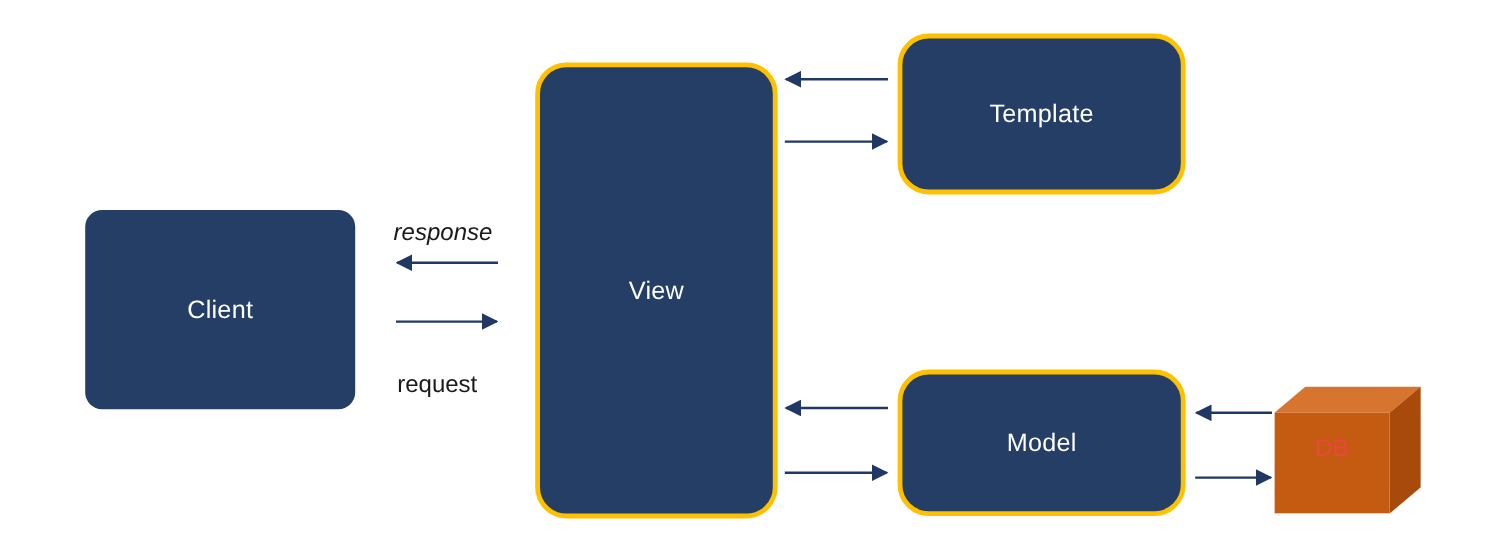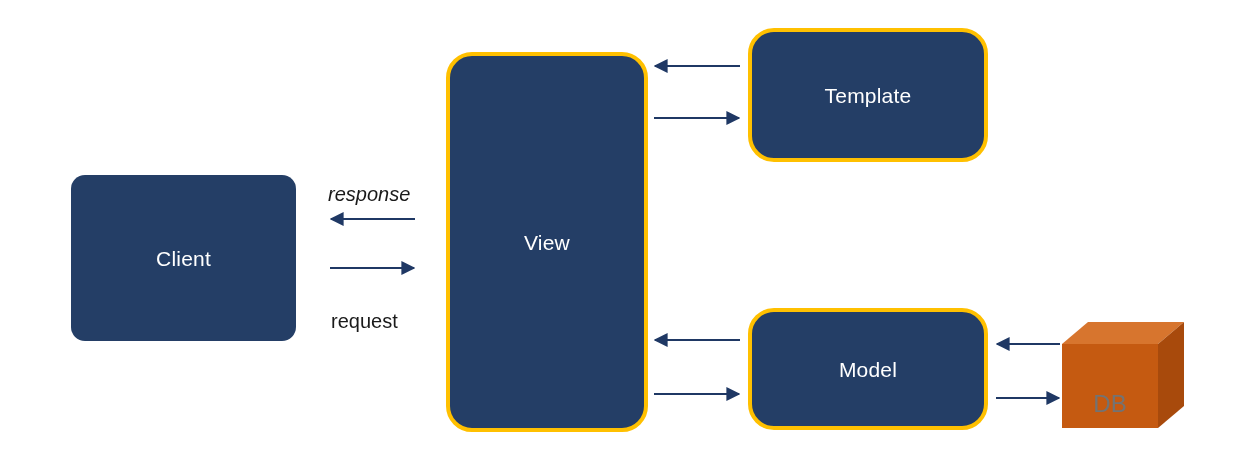--- a/index.html
+++ b/index.html
@@ -51,26 +51,25 @@
   }
   .arrow-svg {
     position: absolute;
     overflow: visible;
   }
   .cube {
     position: absolute;
   }
   .cube-text {
     position: absolute;
-    color: #737373;
-    font-size: 24px;
+    color: #ef4444;
+    font-size: 20px;
     line-height: 1;
     user-select: none;
     pointer-events: none;
-    margin-top: 28px;
   }
 </style>
 </head>
 <body>
 
 <div id="canvas">
 
   <div class="node node-plain" style="left:71px; top:175px; width:225px; height:166px;">
     <span class="node-label">Client</span>
   </div>

